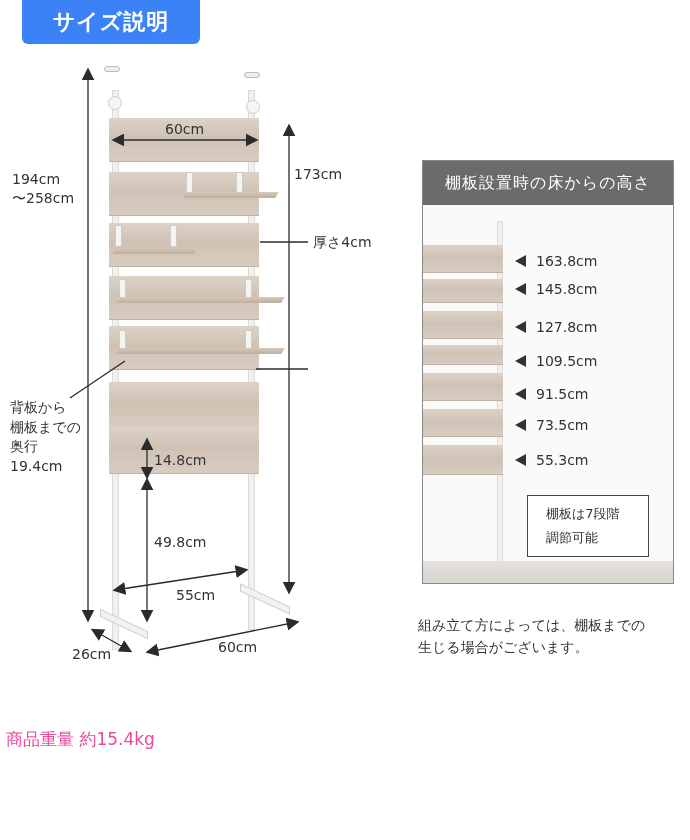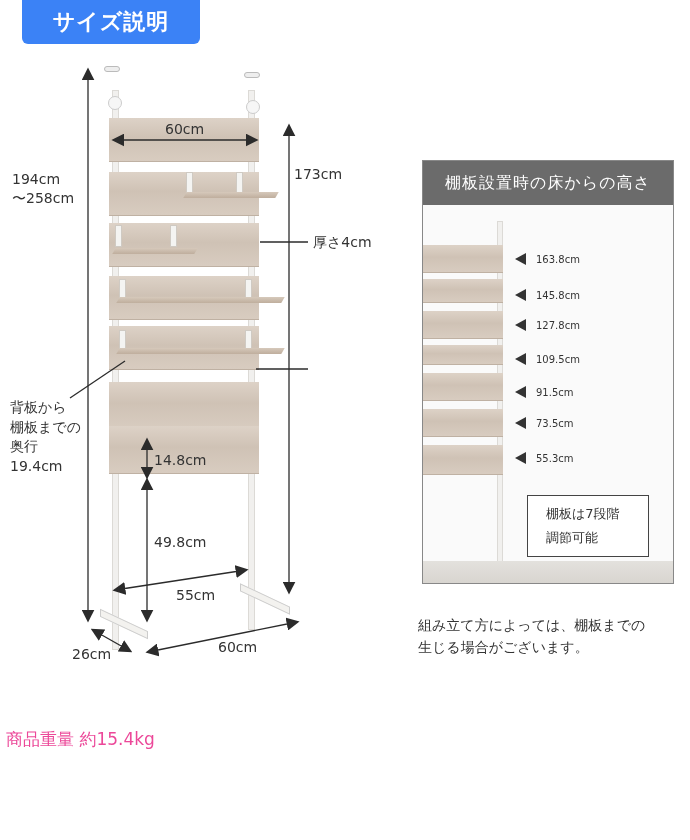--- a/index.html
+++ b/index.html
@@ -9,21 +9,21 @@
   .title-tab { left: 22px; top: 0; width: 178px; height: 44px; background: #3b82f6;
                border-radius: 0 0 6px 6px; color: #fff; font-size: 22px; font-weight: bold;
                display: flex; align-items: center; justify-content: center; letter-spacing: 1px; }
   .lbl { font-size: 14px; color: #333; line-height: 1.35; white-space: nowrap; }
   .wood { background: linear-gradient(180deg, #ddd2c7 0%, #cfc2b5 45%, #d8ccc0 100%); border-bottom: 1px solid #bfb1a3; }
   .shelf { background: linear-gradient(180deg, #d6c9bb, #bfae9d); height: 6px; transform: skewX(-30deg); }
   .pole { background: #f1f0ee; border: 1px solid #dcdad6; }
   .bracket { background: #f4f4f2; border: 1px solid #cfcac3; width: 7px; height: 22px; }
   .right-panel { left: 422px; top: 160px; width: 252px; height: 424px; border: 1px solid #888; background: #fafafa; overflow: hidden; }
   .rp-head { height: 44px; background: #6b6b6b; color: #fff; font-size: 16px; display: flex; align-items: center; justify-content: center; letter-spacing: 1px; }
-  .h-row { position: absolute; left: 92px; font-size: 10px; color: #333; display: flex; align-items: center; }
+  .h-row { position: absolute; left: 92px; font-size: 14px; color: #333; display: flex; align-items: center; }
   .tri { width: 0; height: 0; border-top: 6px solid transparent; border-bottom: 6px solid transparent; border-right: 11px solid #333; margin-right: 10px; }
   .note-box { position: absolute; left: 104px; top: 334px; width: 122px; height: 62px; border: 1px solid #444; background: #fff;
               font-size: 13px; line-height: 24px; padding: 6px 0 0 18px; color: #333; }
   .floor { position: absolute; left: 0; bottom: 0; width: 100%; height: 22px; background: linear-gradient(180deg, #e3e1dd, #d8d5d0); }
 </style>
 </head>
 <body>
 
 <div class="abs title-tab">サイズ説明</div>
 
@@ -110,21 +110,21 @@
   <div class="abs wood" style="left:0;top:150px;width:80px;height:28px;"></div>
   <div class="abs wood" style="left:0;top:184px;width:80px;height:20px;"></div>
   <div class="abs wood" style="left:0;top:212px;width:80px;height:28px;"></div>
   <div class="abs wood" style="left:0;top:248px;width:80px;height:28px;"></div>
   <div class="abs wood" style="left:0;top:284px;width:80px;height:30px;"></div>
 
   <div class="h-row" style="top:92px;">
       <span class="tri"></span>
       <span>163.8cm</span>
     </div>
-  <div class="h-row" style="top:128px;">
+  <div class="h-row" style="top:120px;">
       <span class="tri"></span>
       <span>145.8cm</span>
     </div>
   <div class="h-row" style="top:158px;">
       <span class="tri"></span>
       <span>127.8cm</span>
     </div>
   <div class="h-row" style="top:192px;">
       <span class="tri"></span>
       <span>109.5cm</span>

